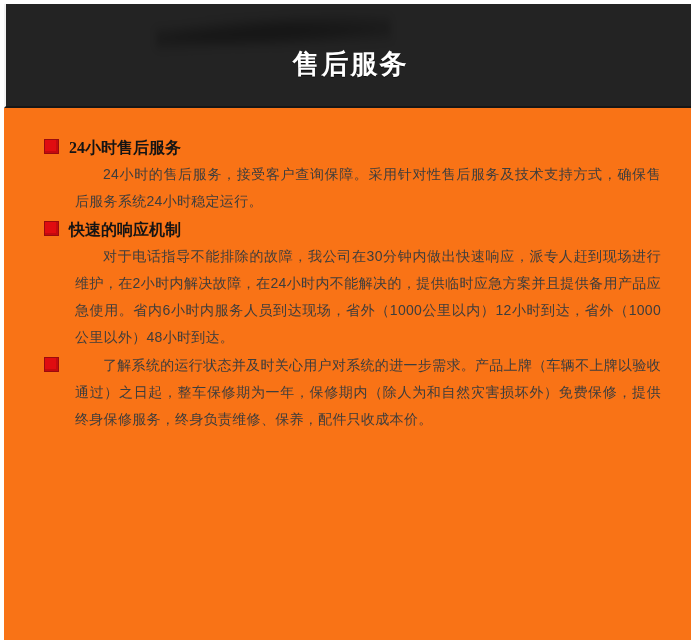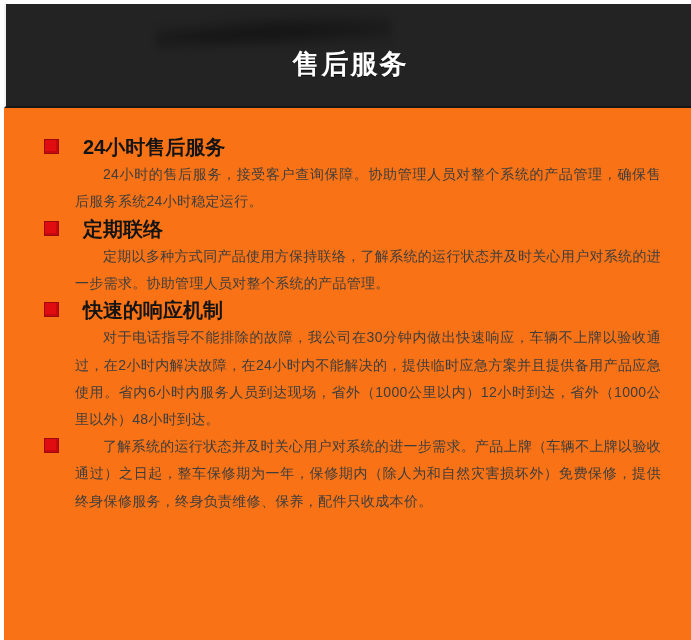--- a/index.html
+++ b/index.html
@@ -56,25 +56,26 @@
 
   
   .content {
     padding: 26px 34px 0 40px;
     font-size: 14px;
     line-height: 27.2px;
     color: #3d3d3d;
   }
   .sec-heading {
     position: relative;
-    padding-left: 39px;
-    font-size: 20px;
+    padding-left: 25px;
+    font-size: 16px;
     font-weight: bold;
     color: #141414;
     line-height: 27.2px;
+    font-family: Liberation Serif, serif;
   }
   .bullet {
     position: absolute;
     left: 0;
     top: 5px;
     width: 15px;
     height: 15px;
     background: #e00c10;
     border: 1px solid #9b0b0d;
     box-shadow: inset -2px -2px 0 rgba(0,0,0,0.12);
@@ -96,37 +97,30 @@
     <h1 class="banner-title">售后服务</h1>
   </header>
 
   <main class="content">
 
     <section>
       <h2 class="sec-heading">
         <span class="bullet"></span>
         <span>24小时售后服务</span>
       </h2>
-      <p class="para">24小时的售后服务，接受客户查询保障。协助管理人员对整个系统的产品管理，确保售后服务系统24小时稳定运行。</p>
+      <p class="para">24小时的售后服务，接受客户查询保障。采用针对性售后服务及技术支持方式，确保售后服务系统24小时稳定运行。</p>
     </section>
 
-    <section>
-      <h2 class="sec-heading">
-        <span class="bullet"></span>
-        <span>定期联络</span>
-      </h2>
-      <p class="para">定期以多种方式同产品使用方保持联络，了解系统的运行状态并及时关心用户对系统的进一步需求。协助管理人员对整个系统的产品管理。</p>
-    </section>
 
     <section>
       <h2 class="sec-heading">
         <span class="bullet"></span>
         <span>快速的响应机制</span>
       </h2>
-      <p class="para">对于电话指导不能排除的故障，我公司在30分钟内做出快速响应，车辆不上牌以验收通过，在2小时内解决故障，在24小时内不能解决的，提供临时应急方案并且提供备用产品应急使用。省内6小时内服务人员到达现场，省外（1000公里以内）12小时到达，省外（1000公里以外）48小时到达。</p>
+      <p class="para">对于电话指导不能排除的故障，我公司在30分钟内做出快速响应，派专人赶到现场进行维护，在2小时内解决故障，在24小时内不能解决的，提供临时应急方案并且提供备用产品应急使用。省内6小时内服务人员到达现场，省外（1000公里以内）12小时到达，省外（1000公里以外）48小时到达。</p>
     </section>
 
     <section>
       <h2 class="sec-heading">
         <span class="bullet"></span>
       </h2>
       <p class="para">了解系统的运行状态并及时关心用户对系统的进一步需求。产品上牌（车辆不上牌以验收通过）之日起，整车保修期为一年，保修期内（除人为和自然灾害损坏外）免费保修，提供终身保修服务，终身负责维修、保养，配件只收成本价。</p>
     </section>
 
   </main>

